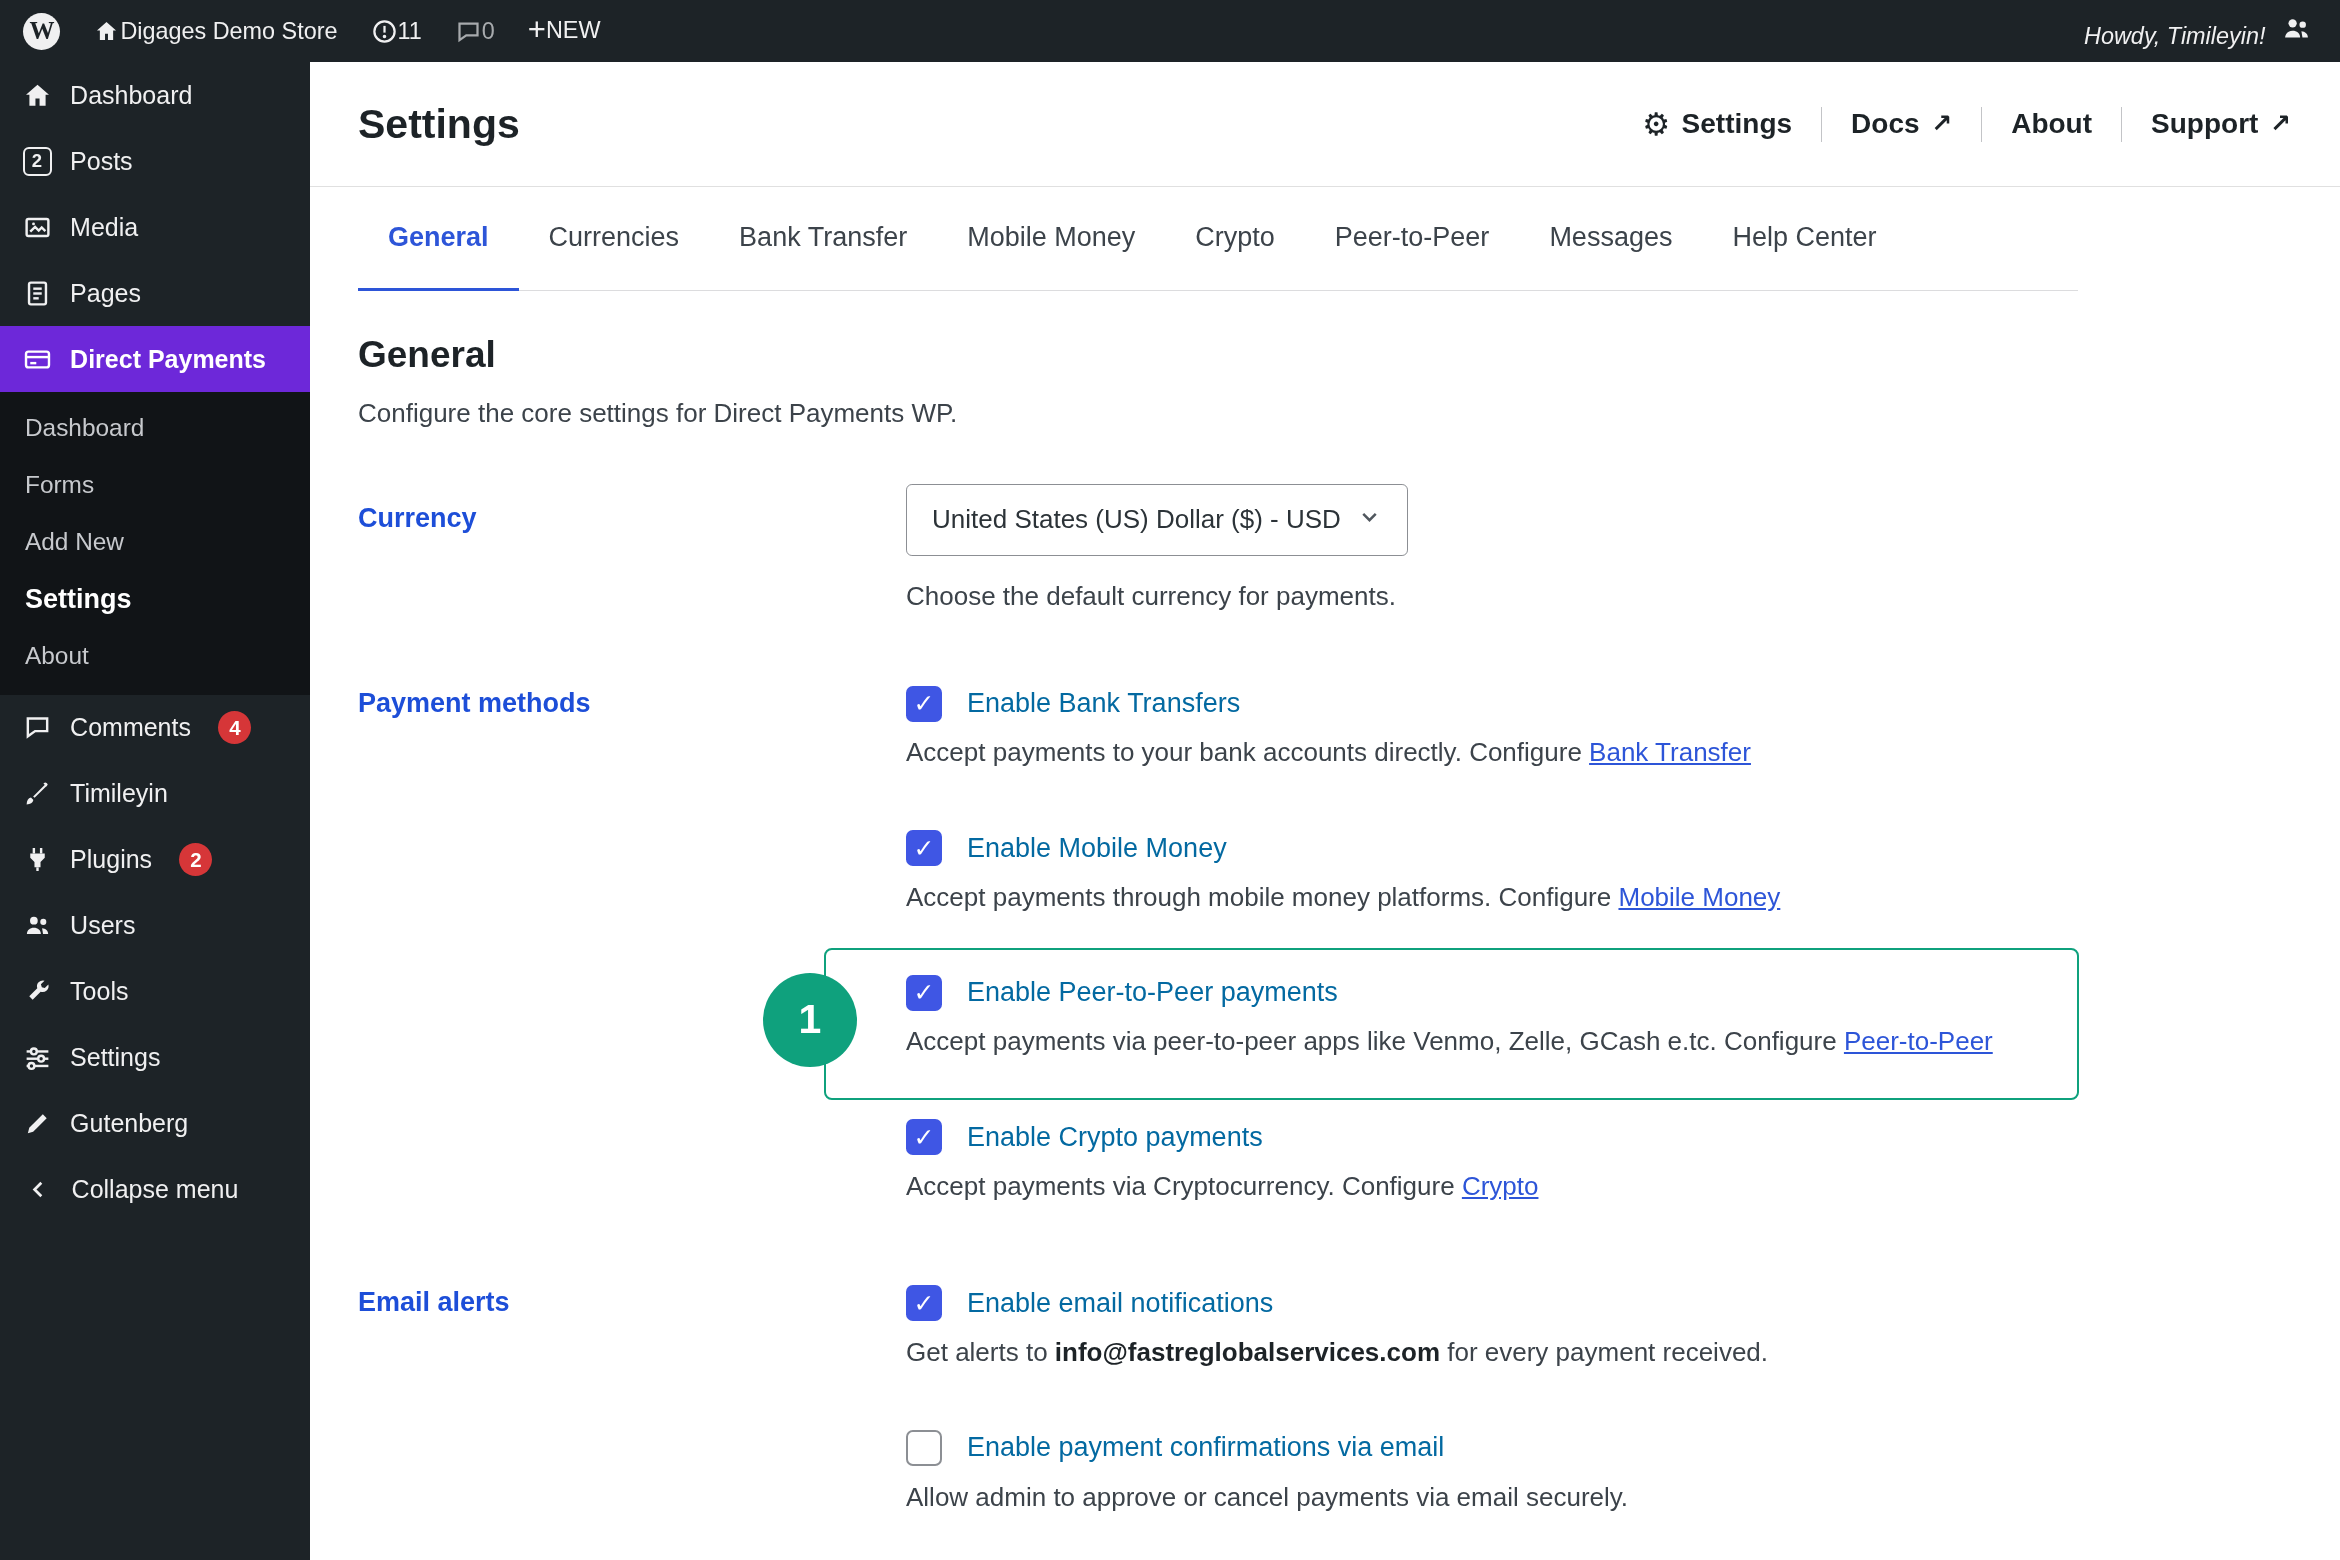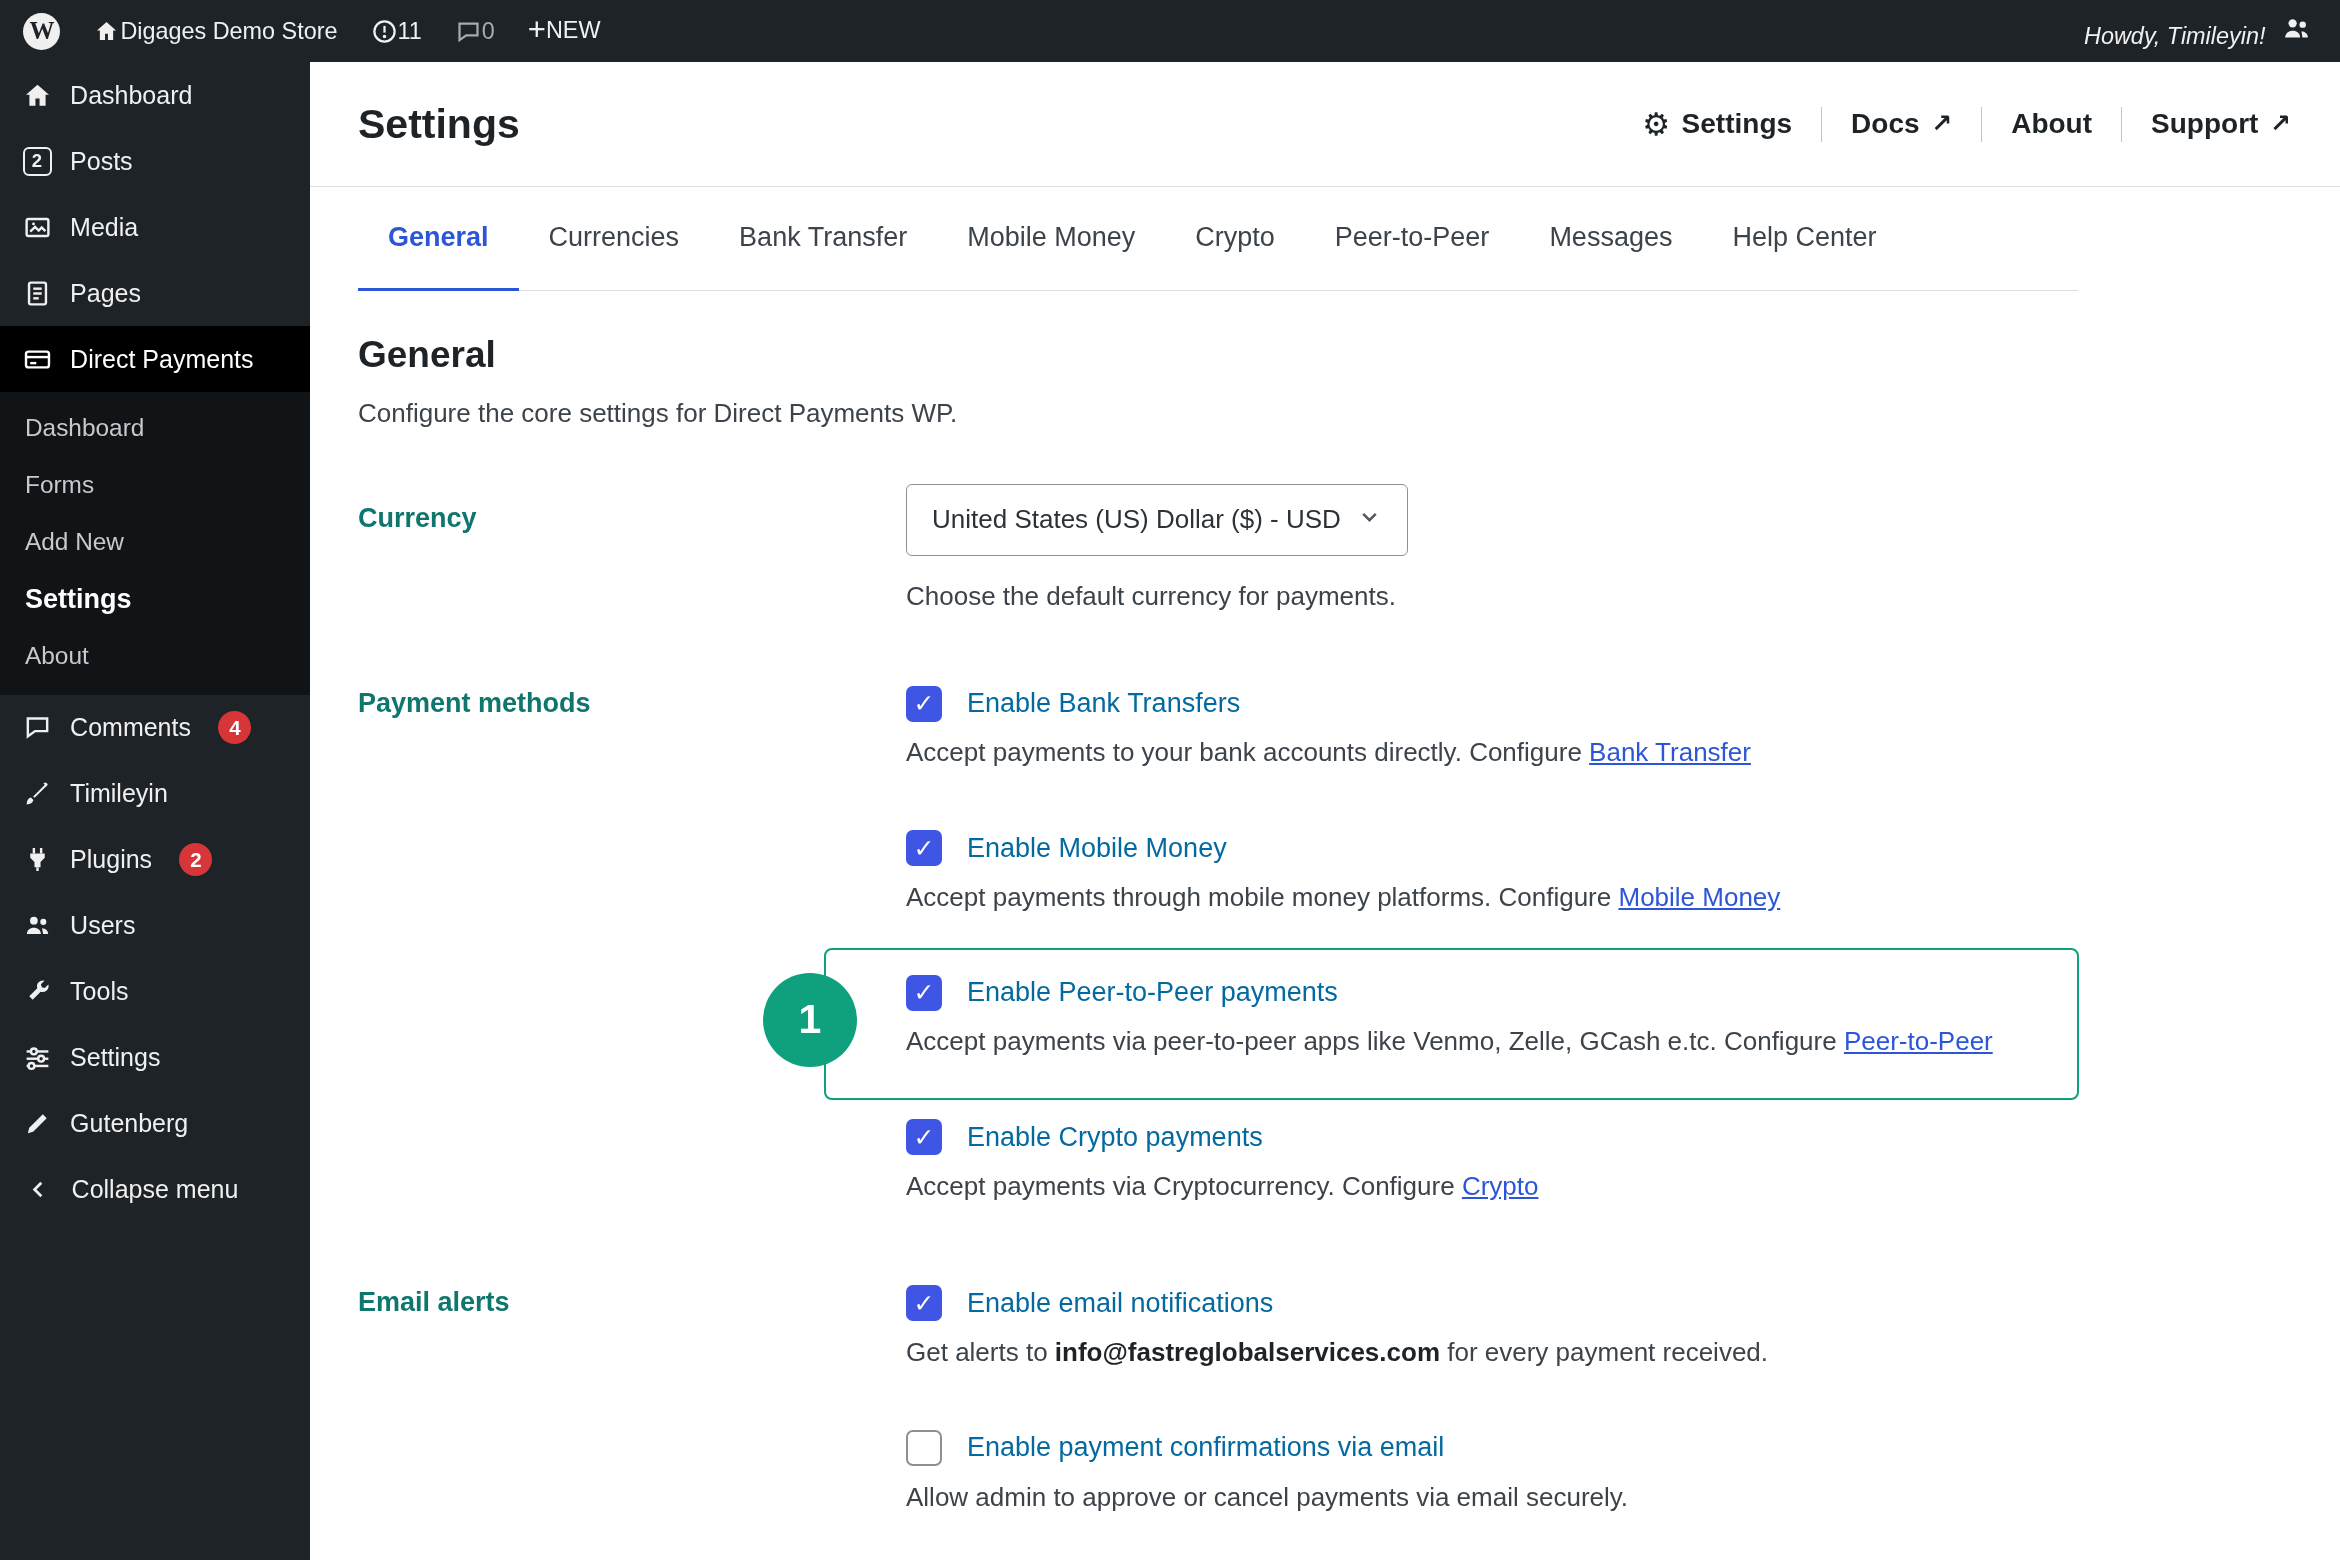--- a/index.html
+++ b/index.html
@@ -12,21 +12,21 @@
   .ab-item { display:flex; align-items:center; gap:0; font-size:23.4px; white-space:nowrap; cursor:default; }
   .ab-item svg { display:block; }
   .wp-logo { width:37px; height:37px; border-radius:50%; background:#f0f0f1; color:#1d2327; display:flex; align-items:center; justify-content:center; font-family:"Liberation Serif","DejaVu Serif",serif; font-weight:700; font-size:25px; }
   .ab-muted { color:#a7aaad; }
   .ab-right { margin-left:auto; display:flex; align-items:flex-end; gap:15.6px; font-size:23.4px;font-style:italic; }
   .ab-plus { font-size:31px; line-height:1; margin-top:-2.9px; }
 
   
   .sidebar { position:absolute; top:62px; left:0; width:310px; height:1498px; background:#1d2327; color:#f0f0f1; }
   .menu-item { height:66px; display:flex; align-items:center; gap:17.6px; padding-left:21.5px; font-size:25px; cursor:pointer; white-space:nowrap; }
-  .menu-item.active { background:#000000; color:#fff; }
+  .menu-item.active { background:#6d28d9; color:#fff;font-weight:bold; }
   .mi-icon { width:31px; display:flex; justify-content:center; align-items:center; flex:0 0 31px; }
   .mi-icon svg { display:block; }
   .sq2 { width:29px; height:29px; border:2.4px solid #f0f0f1; border-radius:5.9px; display:flex; align-items:center; justify-content:center; font-size:18.5px; font-weight:700; color:#f0f0f1; }
   .badge { min-width:33px; height:33px; border-radius:16.6px; background:#d63638; color:#fff; font-size:20.5px; font-weight:700; display:flex; align-items:center; justify-content:center; margin-left:9.8px; padding:0 5.9px; }
   .submenu { background:#111417; padding:7.8px 0 9.8px; }
   .submenu-item { height:57px; display:flex; align-items:center; padding-left:25px; font-size:24.4px; color:#c7c9cd; cursor:pointer; }
   .submenu-item.section-label { font-size:27px; font-weight:700; color:#fff; }
   .collapse-item { margin-top:0;padding-left:23px; }
 
   
@@ -44,21 +44,21 @@
   .tab { padding:0 30px; display:flex; align-items:center; font-size:27px; color:#3c434a; cursor:pointer; border-bottom:3.9px solid transparent; margin-bottom:-1px; white-space:nowrap; }
   .tab.active { color:#2d55d8; font-weight:600; border-bottom-color:#2d55d8; }
 
   
   .content { padding:0 262px 0 48px; position:relative; }
   .section-heading { margin-top:43px; font-size:37px; font-weight:700; color:#1d2327; }
   .section-desc { margin-top:21.5px; font-size:26px; color:#3c434a; }
   .form-row { display:flex; margin-top:55px; }
   .form-row.pm-row { margin-top:74px; }
   .form-row.email-row { margin-top:21.5px; }
-  .row-label { flex:0 0 548px; font-size:27px; font-weight:700; color:#0f766e; padding-top:19.5px; }
+  .row-label { flex:0 0 548px; font-size:27px; font-weight:700; color:#1d4ed8; padding-top:19.5px; }
   .pm-row .row-label, .email-row .row-label { padding-top:2px; }
   .row-field { flex:1 1 auto; min-width:0; }
 
   .select-box { width:502px; height:72px; border:1px solid #8c8f94; border-radius:5.9px; background:#fff; display:flex; align-items:center; justify-content:space-between; padding:0 25px; font-size:26px; color:#2c3338; cursor:pointer; }
   .field-help { margin-top:25px; font-size:26px; color:#3c434a; white-space:nowrap; }
 
   .checkbox-item { margin-bottom:62px; position:relative; }
   .cb-row { display:flex; align-items:center; gap:25px; }
   .cb { width:36px; height:36px; border-radius:6.8px; flex:0 0 36px; display:flex; align-items:center; justify-content:center; cursor:pointer; }
   .cb.checked { background:#3f56e4; color:#fff; font-size:25px; font-weight:700; }

